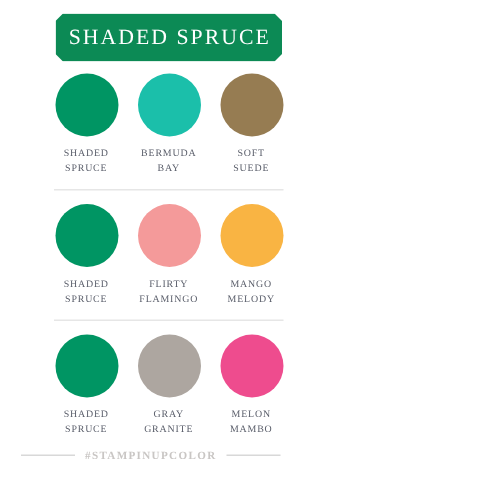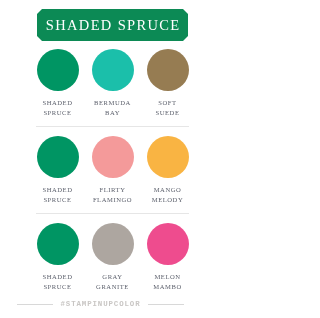--- a/index.html
+++ b/index.html
@@ -106,21 +106,21 @@
     padding: 0 8px;
     box-sizing: border-box;
   }
   .footer-rule {
     height: 1px;
     background: #d8d8d8;
     flex: 1 1 auto;
     max-width: 36px;
   }
   .footer-text {
-    font-family: Liberation Mono, monospace;
+    font-family: Liberation Serif, serif;
     font-size: 7.4px;
     font-weight: bold;
     letter-spacing: 0.9px;
     color: #c9c6c4;
     white-space: nowrap;
   }
 </style>
 </head>
 <body>
 

